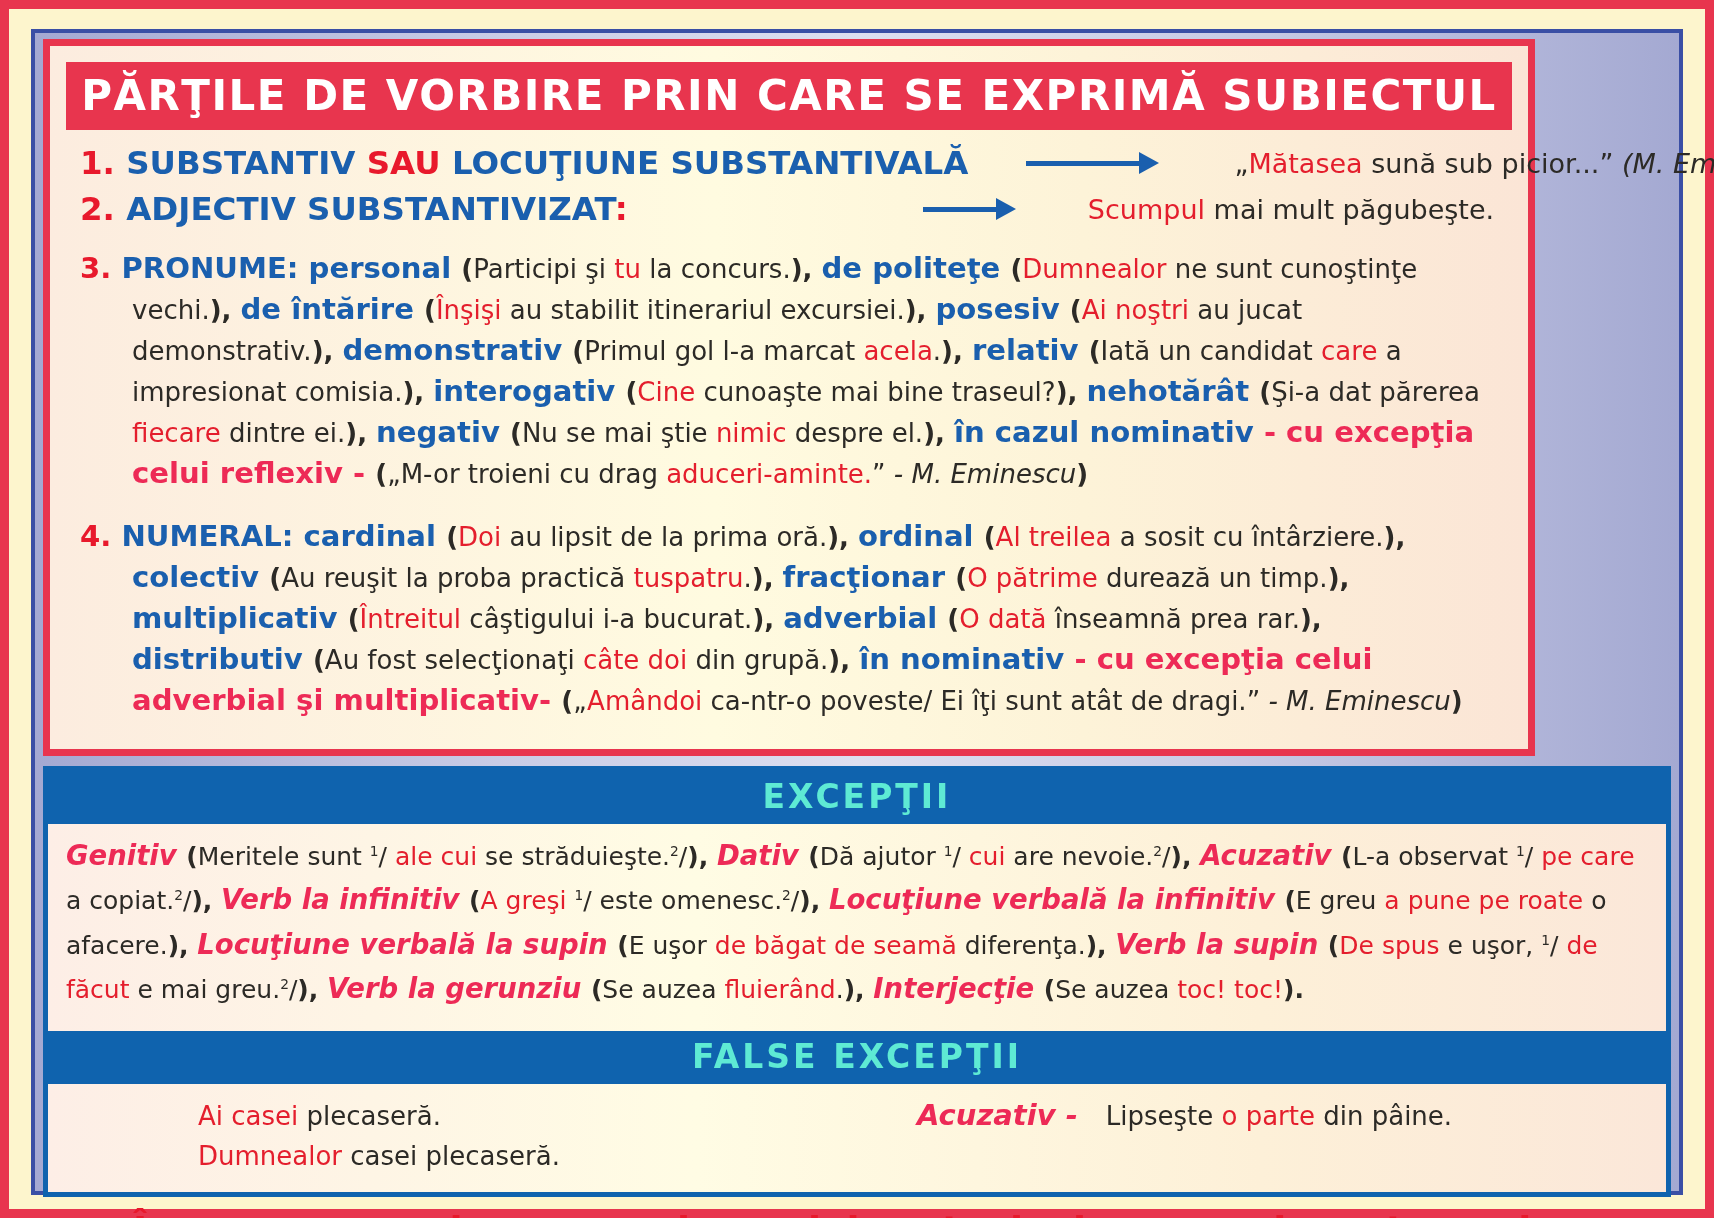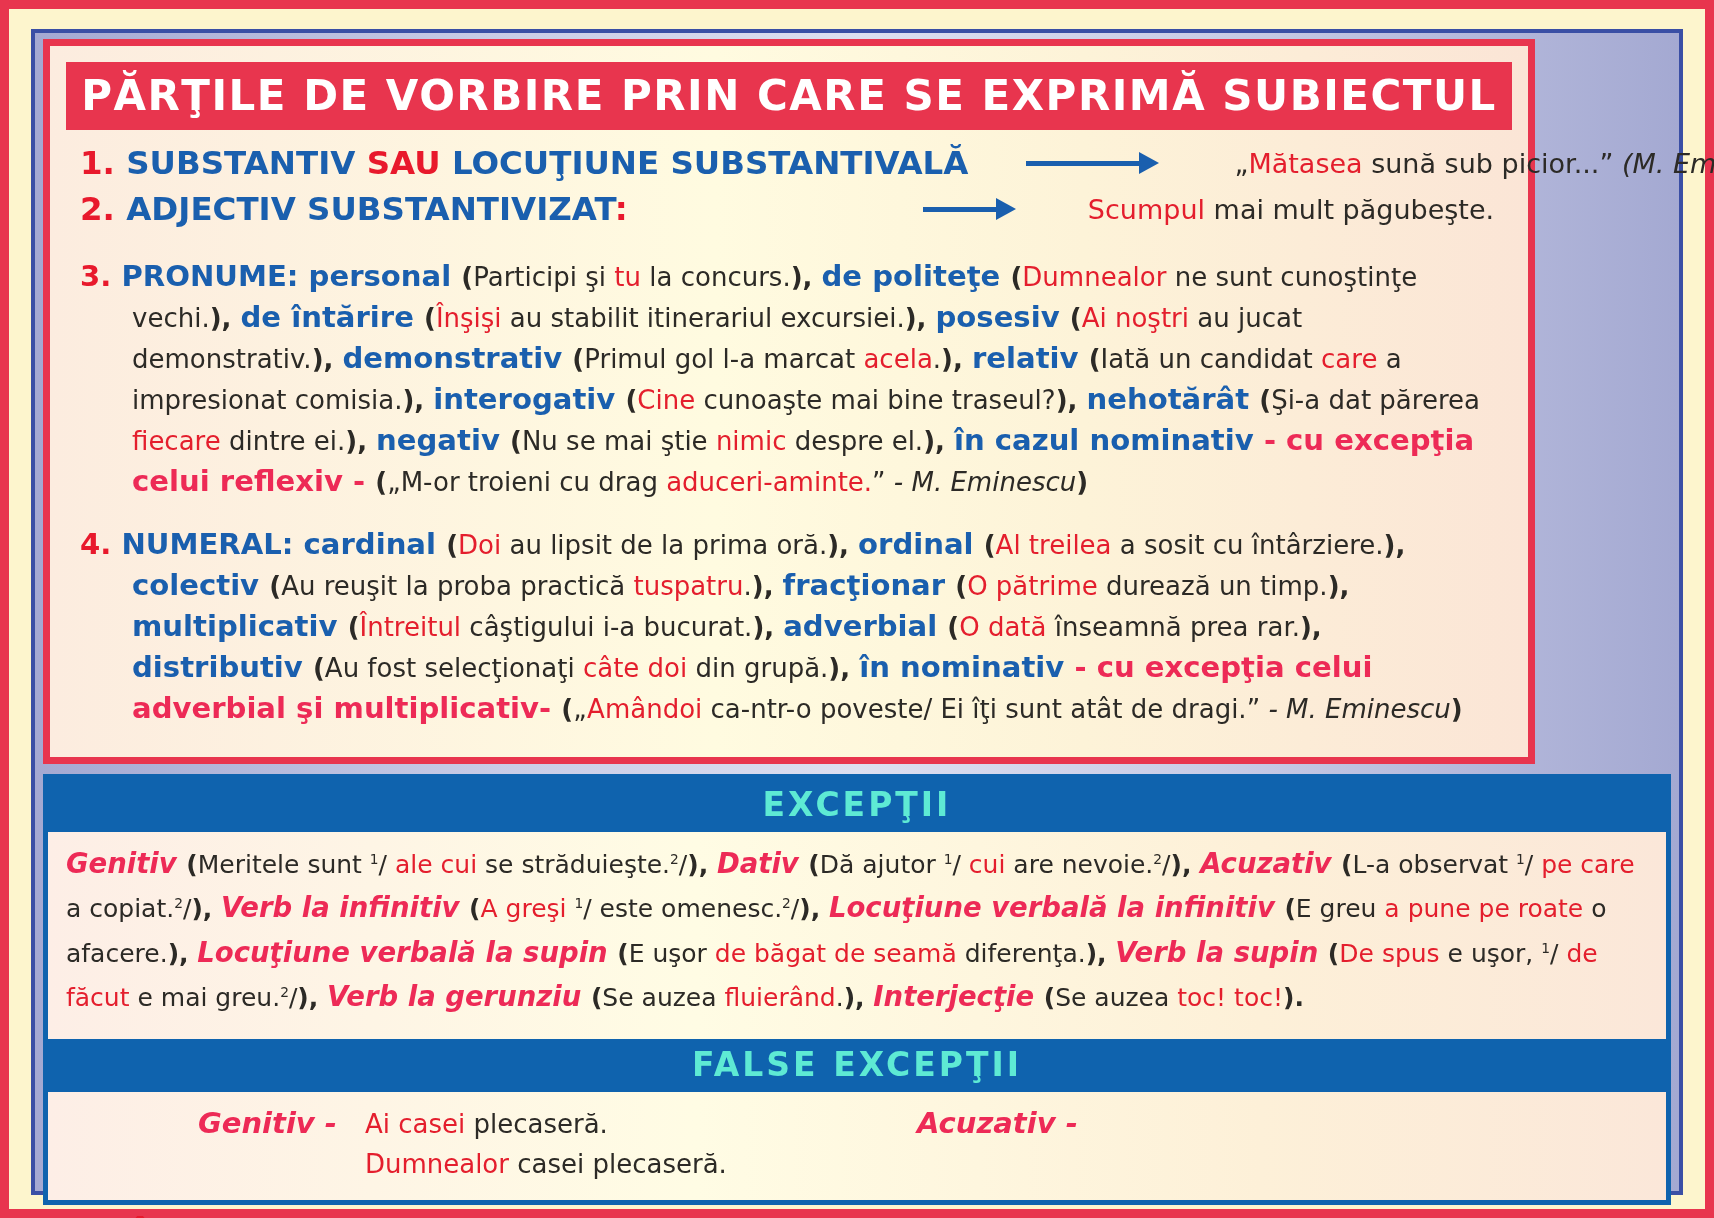--- a/index.html
+++ b/index.html
@@ -50,21 +50,21 @@
     border-left: 20px solid #1a5fae;
     border-top: 11px solid transparent;
     border-bottom: 11px solid transparent;
   }
   .arrow-long { width: 115px; margin-left: 10px; }
   .arrow-short { width: 75px; margin-left: 55px; }
 
   .para {
     font-size: 26px;
     line-height: 40px;
-    margin-top: 24px;
+    margin-top: 16px;
     padding-left: 52px;
     text-indent: -52px;
   }
   .para-numeral { margin-top: 22px; }
 
   
   .sg-num  { color: #e8192c; font-weight: bold; font-size: 1.12em; }
   .sg-cat  { color: #1a5fae; font-weight: bold; font-size: 1.12em; }
   .sg-pink { color: #ed2a56; font-weight: bold; font-size: 1.12em; }
   .sg-red  { color: #e41e2d; }
@@ -152,29 +152,29 @@
 
       </div>
     </div>
 
     <div class="exc-panel">
       <div class="exc-header">EXCEPŢII</div>
       <div class="exc-body"><span class="sg-excat">Genitiv </span><span class="sg-b">(</span><span class="sg-blk">Meritele sunt </span><span class="sg-sup">1</span><span class="sg-blk">/ </span><span class="sg-red">ale cui</span><span class="sg-blk"> se străduieşte.</span><span class="sg-sup">2</span><span class="sg-blk">/</span><span class="sg-b">), </span><span class="sg-excat">Dativ </span><span class="sg-b">(</span><span class="sg-blk">Dă ajutor </span><span class="sg-sup">1</span><span class="sg-blk">/ </span><span class="sg-red">cui</span><span class="sg-blk"> are nevoie.</span><span class="sg-sup">2</span><span class="sg-blk">/</span><span class="sg-b">), </span><span class="sg-excat">Acuzativ </span><span class="sg-b">(</span><span class="sg-blk">L-a observat </span><span class="sg-sup">1</span><span class="sg-blk">/ </span><span class="sg-red">pe care</span><span class="sg-blk"> a copiat.</span><span class="sg-sup">2</span><span class="sg-blk">/</span><span class="sg-b">), </span><span class="sg-excat">Verb la infinitiv </span><span class="sg-b">(</span><span class="sg-red">A greşi </span><span class="sg-sup">1</span><span class="sg-blk">/ este omenesc.</span><span class="sg-sup">2</span><span class="sg-blk">/</span><span class="sg-b">), </span><span class="sg-excat">Locuţiune verbală la infinitiv </span><span class="sg-b">(</span><span class="sg-blk">E greu </span><span class="sg-red">a pune pe roate</span><span class="sg-blk"> o afacere.</span><span class="sg-b">), </span><span class="sg-excat">Locuţiune verbală la supin </span><span class="sg-b">(</span><span class="sg-blk">E uşor </span><span class="sg-red">de băgat de seamă</span><span class="sg-blk"> diferenţa.</span><span class="sg-b">), </span><span class="sg-excat">Verb la supin </span><span class="sg-b">(</span><span class="sg-red">De spus</span><span class="sg-blk"> e uşor, </span><span class="sg-sup">1</span><span class="sg-blk">/ </span><span class="sg-red">de făcut</span><span class="sg-blk"> e mai greu.</span><span class="sg-sup">2</span><span class="sg-blk">/</span><span class="sg-b">), </span><span class="sg-excat">Verb la gerunziu </span><span class="sg-b">(</span><span class="sg-blk">Se auzea </span><span class="sg-red">fluierând</span><span class="sg-blk">.</span><span class="sg-b">), </span><span class="sg-excat">Interjecţie </span><span class="sg-b">(</span><span class="sg-blk">Se auzea </span><span class="sg-red">toc! toc!</span><span class="sg-b">).</span></div>
       <div class="exc-header">FALSE EXCEPŢII</div>
       <div class="false-body">
         <div class="false-group">
-          <div class="false-label">Genitiv -</div>
           <div class="false-lines">
             <div class="false-line"><span class="sg-red">Ai casei</span><span class="sg-blk"> plecaseră.</span></div>
             <div class="false-line"><span class="sg-red">Dumnealor</span><span class="sg-blk"> casei plecaseră.</span></div>
           </div>
         </div>
         <div class="false-group">
           <div class="false-label">Acuzativ -</div>
           <div class="false-lines">
+            <div class="false-line"><span class="sg-blk">Lipseşte </span><span class="sg-red">o parte</span><span class="sg-blk"> din pâine.</span></div>
           </div>
         </div>
       </div>
     </div>
 
     <div class="banner">
       <div>În general, cazul subiectului exprimat prin</div>
       <div>substantiv, pronume sau numeral este nominativ.</div>
     </div>
 

